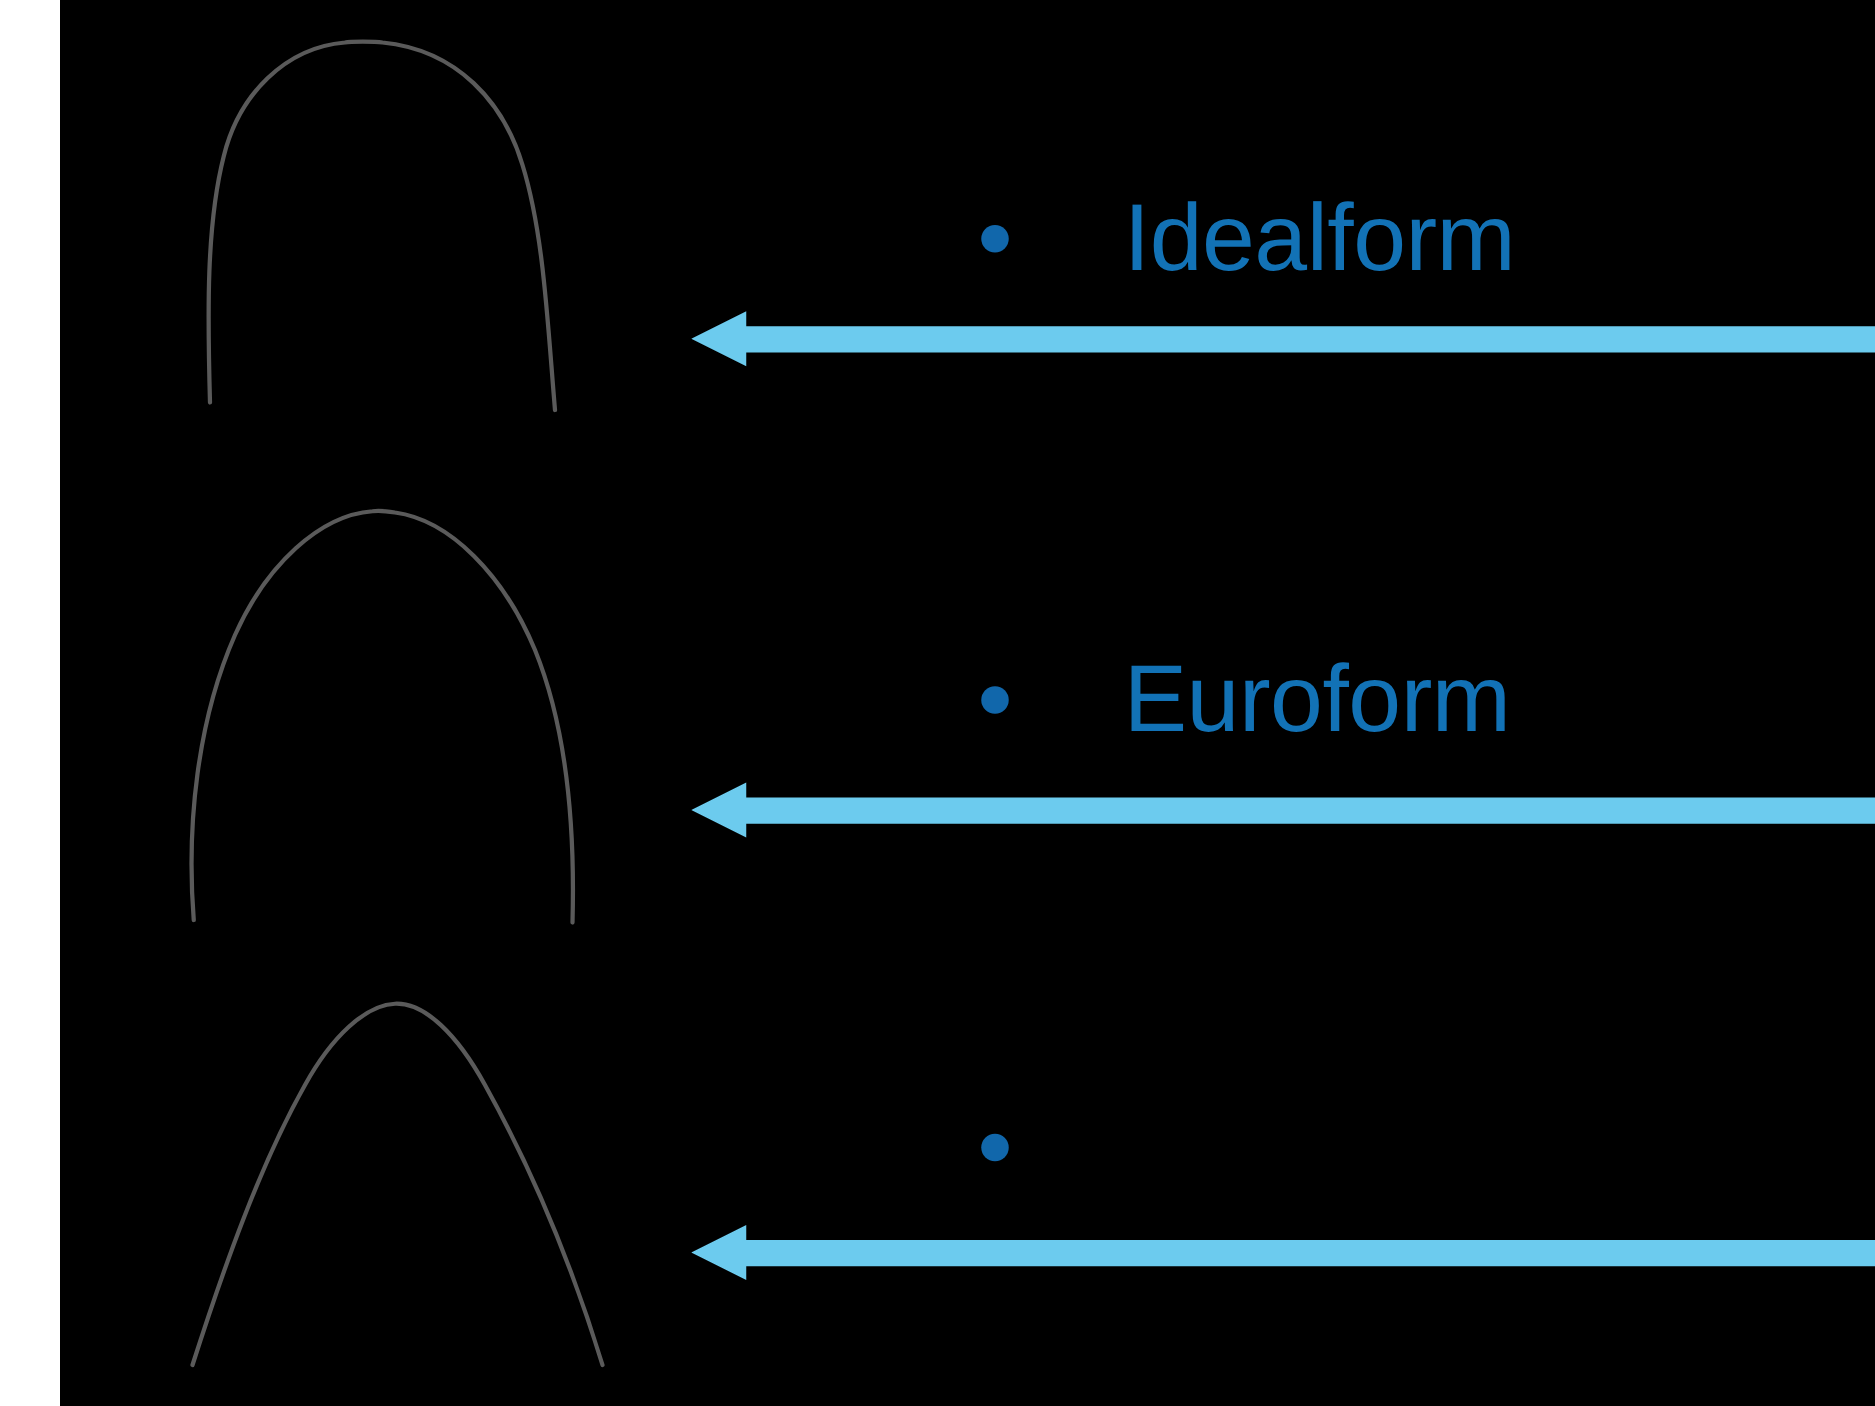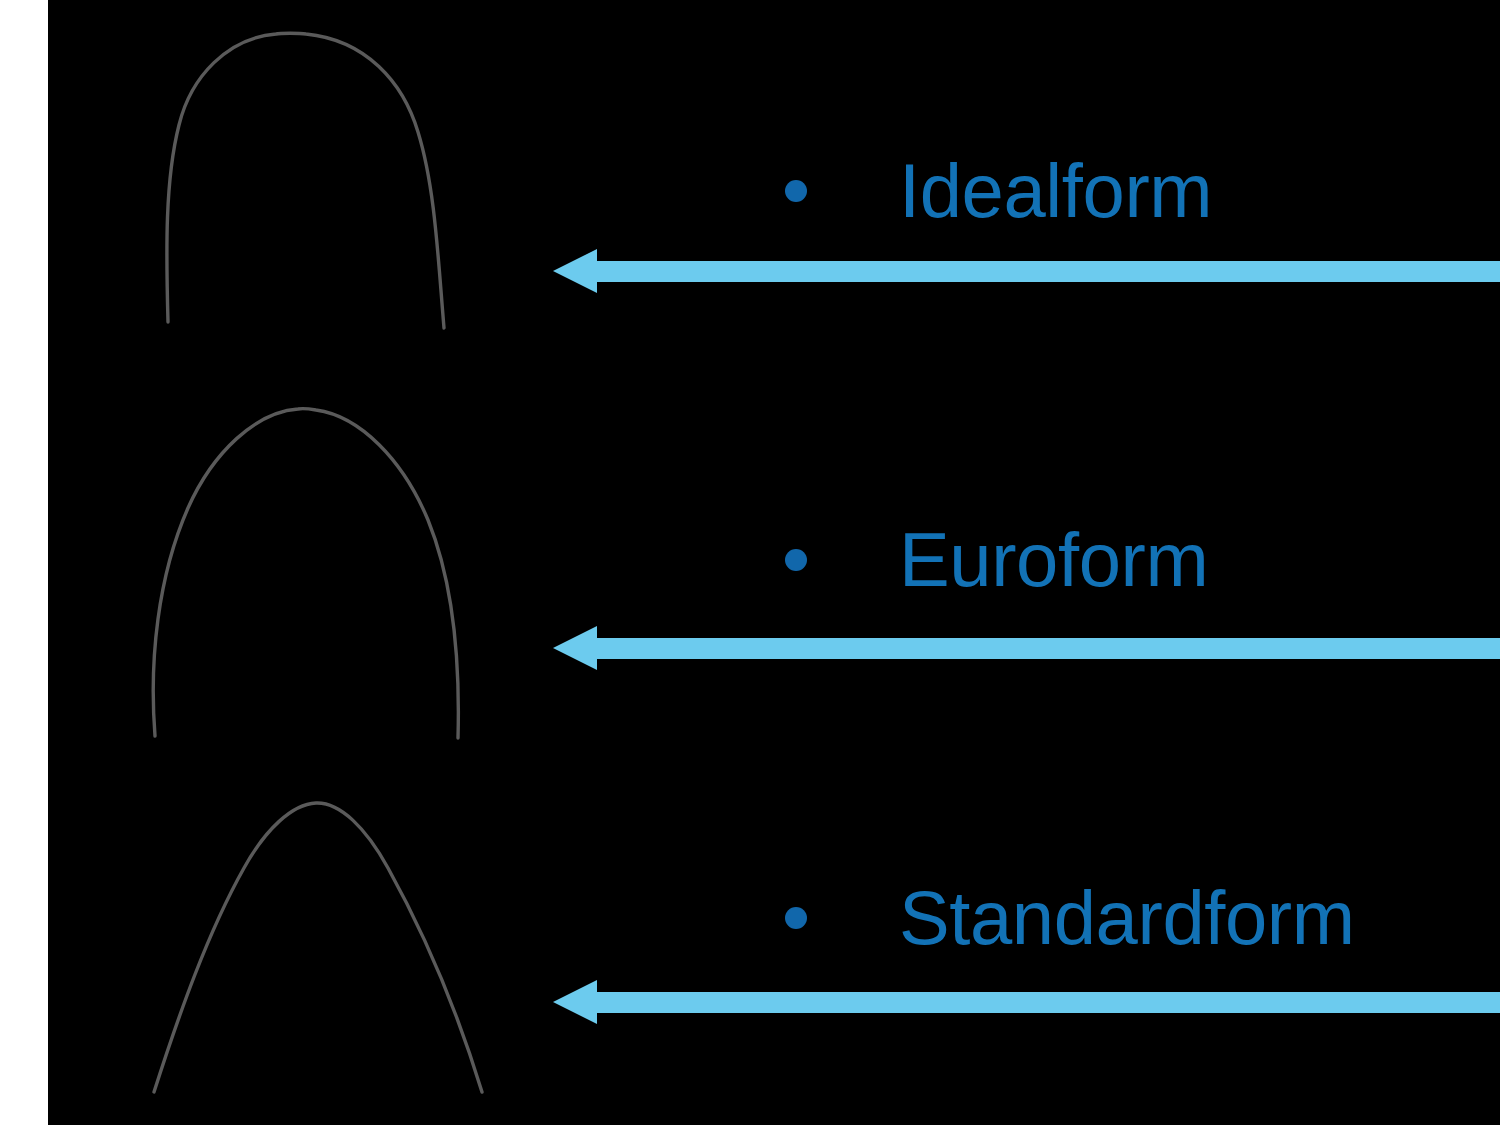--- a/index.html
+++ b/index.html
@@ -148,16 +148,15 @@
     <span class="bullet-label">Idealform</span>
   </div>
 
   <div class="bullet-row" id="row-2">
     <span class="bullet-dot"></span>
     <span class="bullet-label">Euroform</span>
   </div>
 
   <div class="bullet-row" id="row-3">
     <span class="bullet-dot"></span>
-    <span class="bullet-label">Standardform</span>
   </div>
 
 </div>
 
 </body></html>

